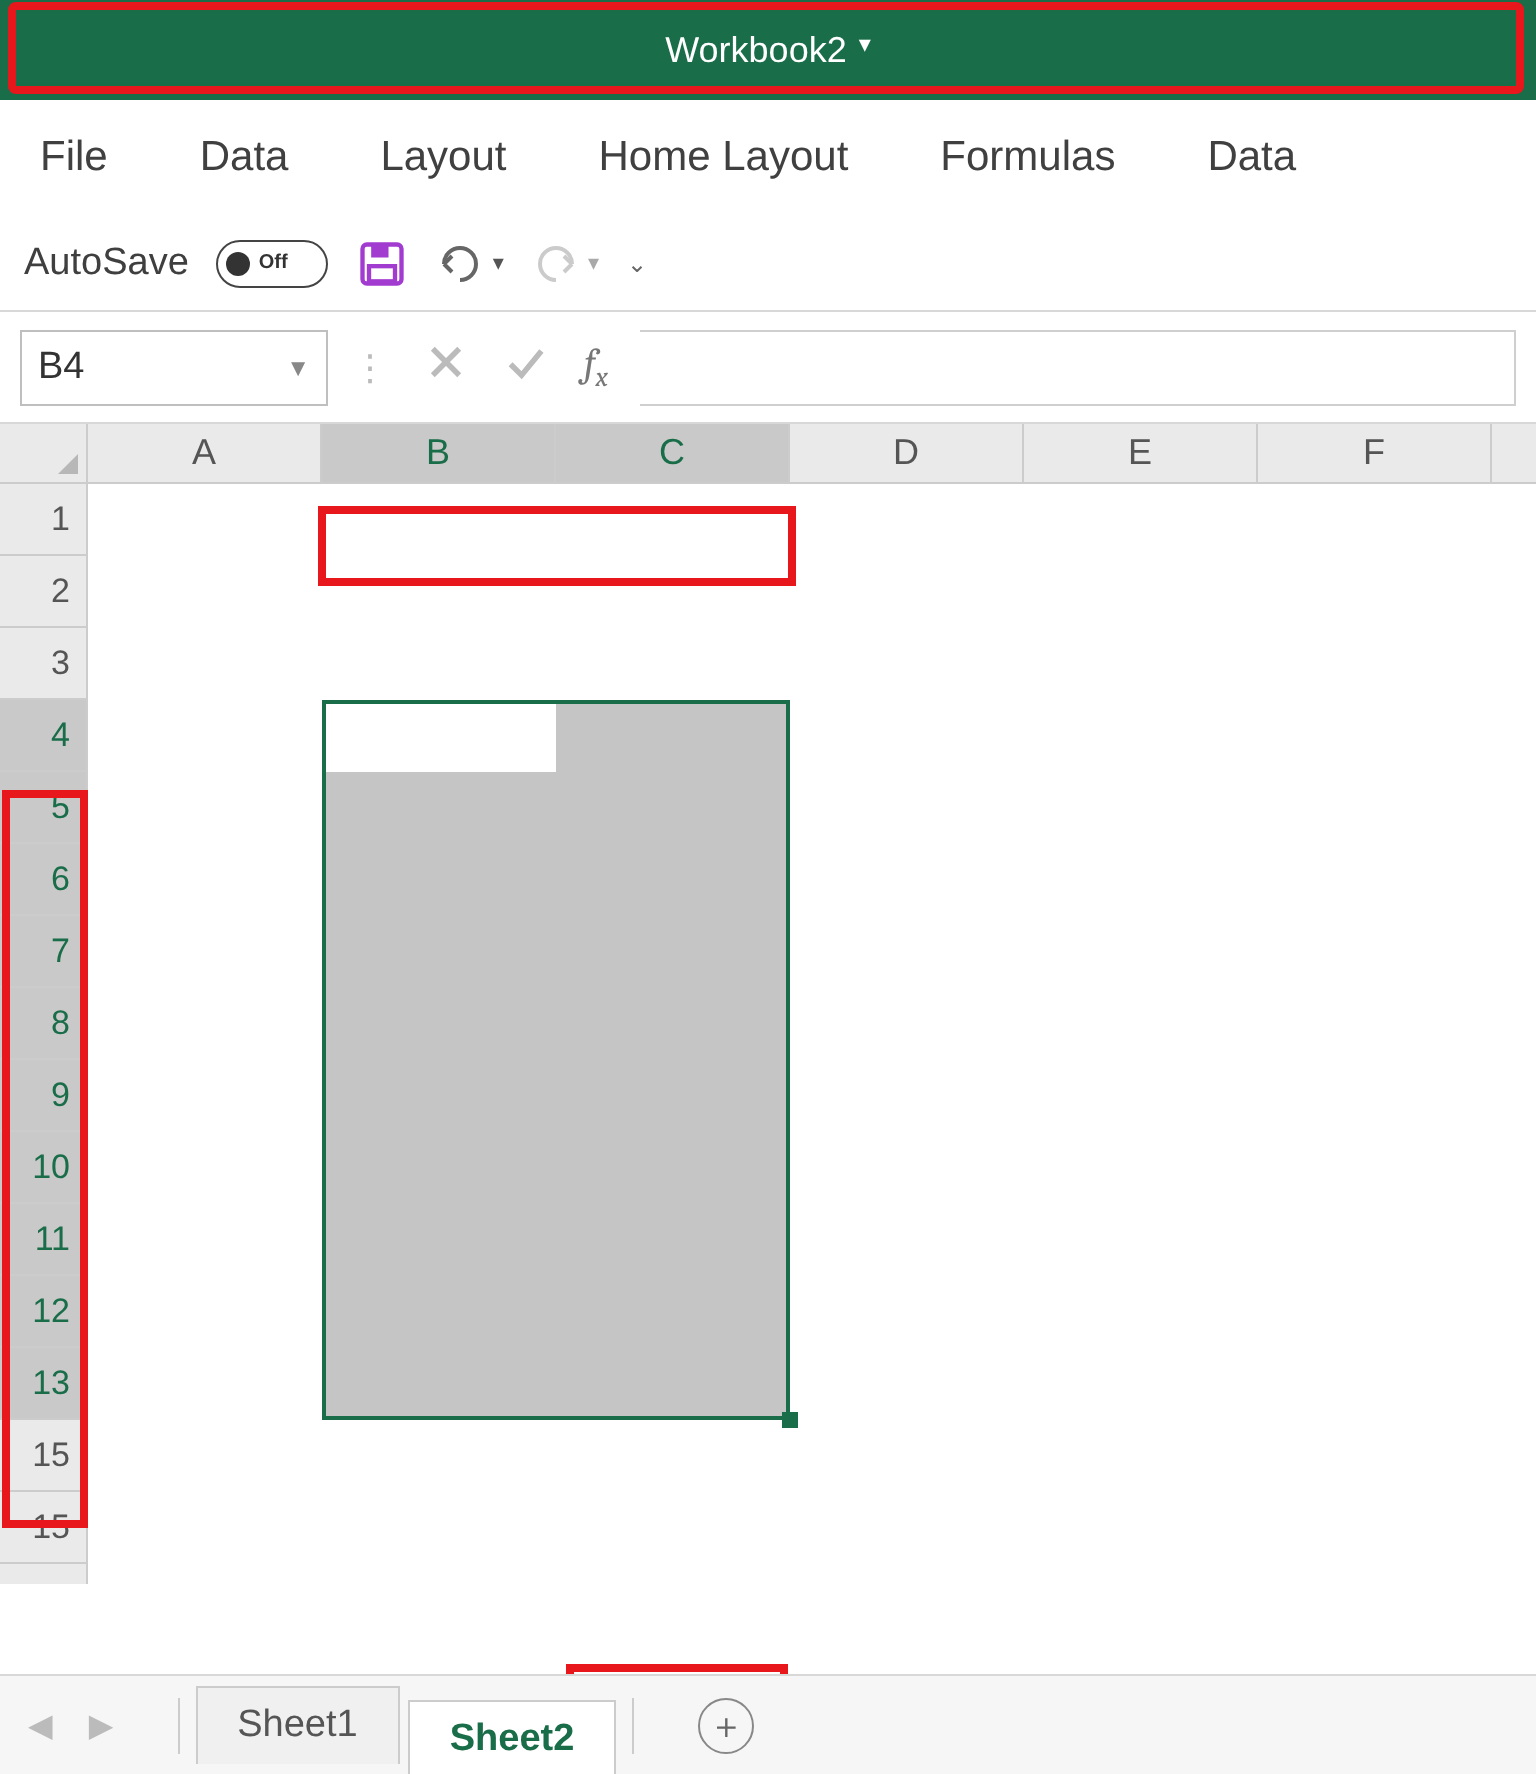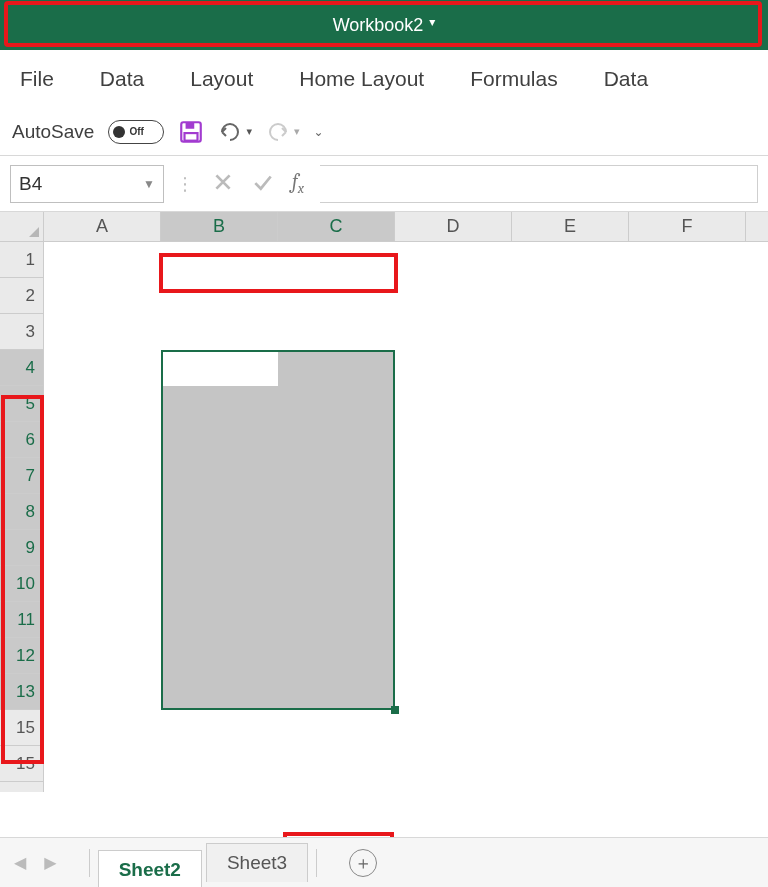--- a/index.html
+++ b/index.html
@@ -249,19 +249,19 @@
 <div class="hl-red hl-cols"></div>
 <div class="hl-red hl-rows"></div>
 <div class="hl-red hl-sheet"></div>
 
 <div class="sheetbar">
   <div class="nav-arrows">
     <span>◀</span>
     <span>▶</span>
   </div>
   <div class="sep"></div>
+  <div class="tab">Sheet1</div>
   <div class="tab active">Sheet2</div>
-  <div class="tab">Sheet3</div>
   <div class="sep"></div>
   <div class="add-sheet">
     <span>＋</span>
   </div>
 </div>
 
 </body></html>

